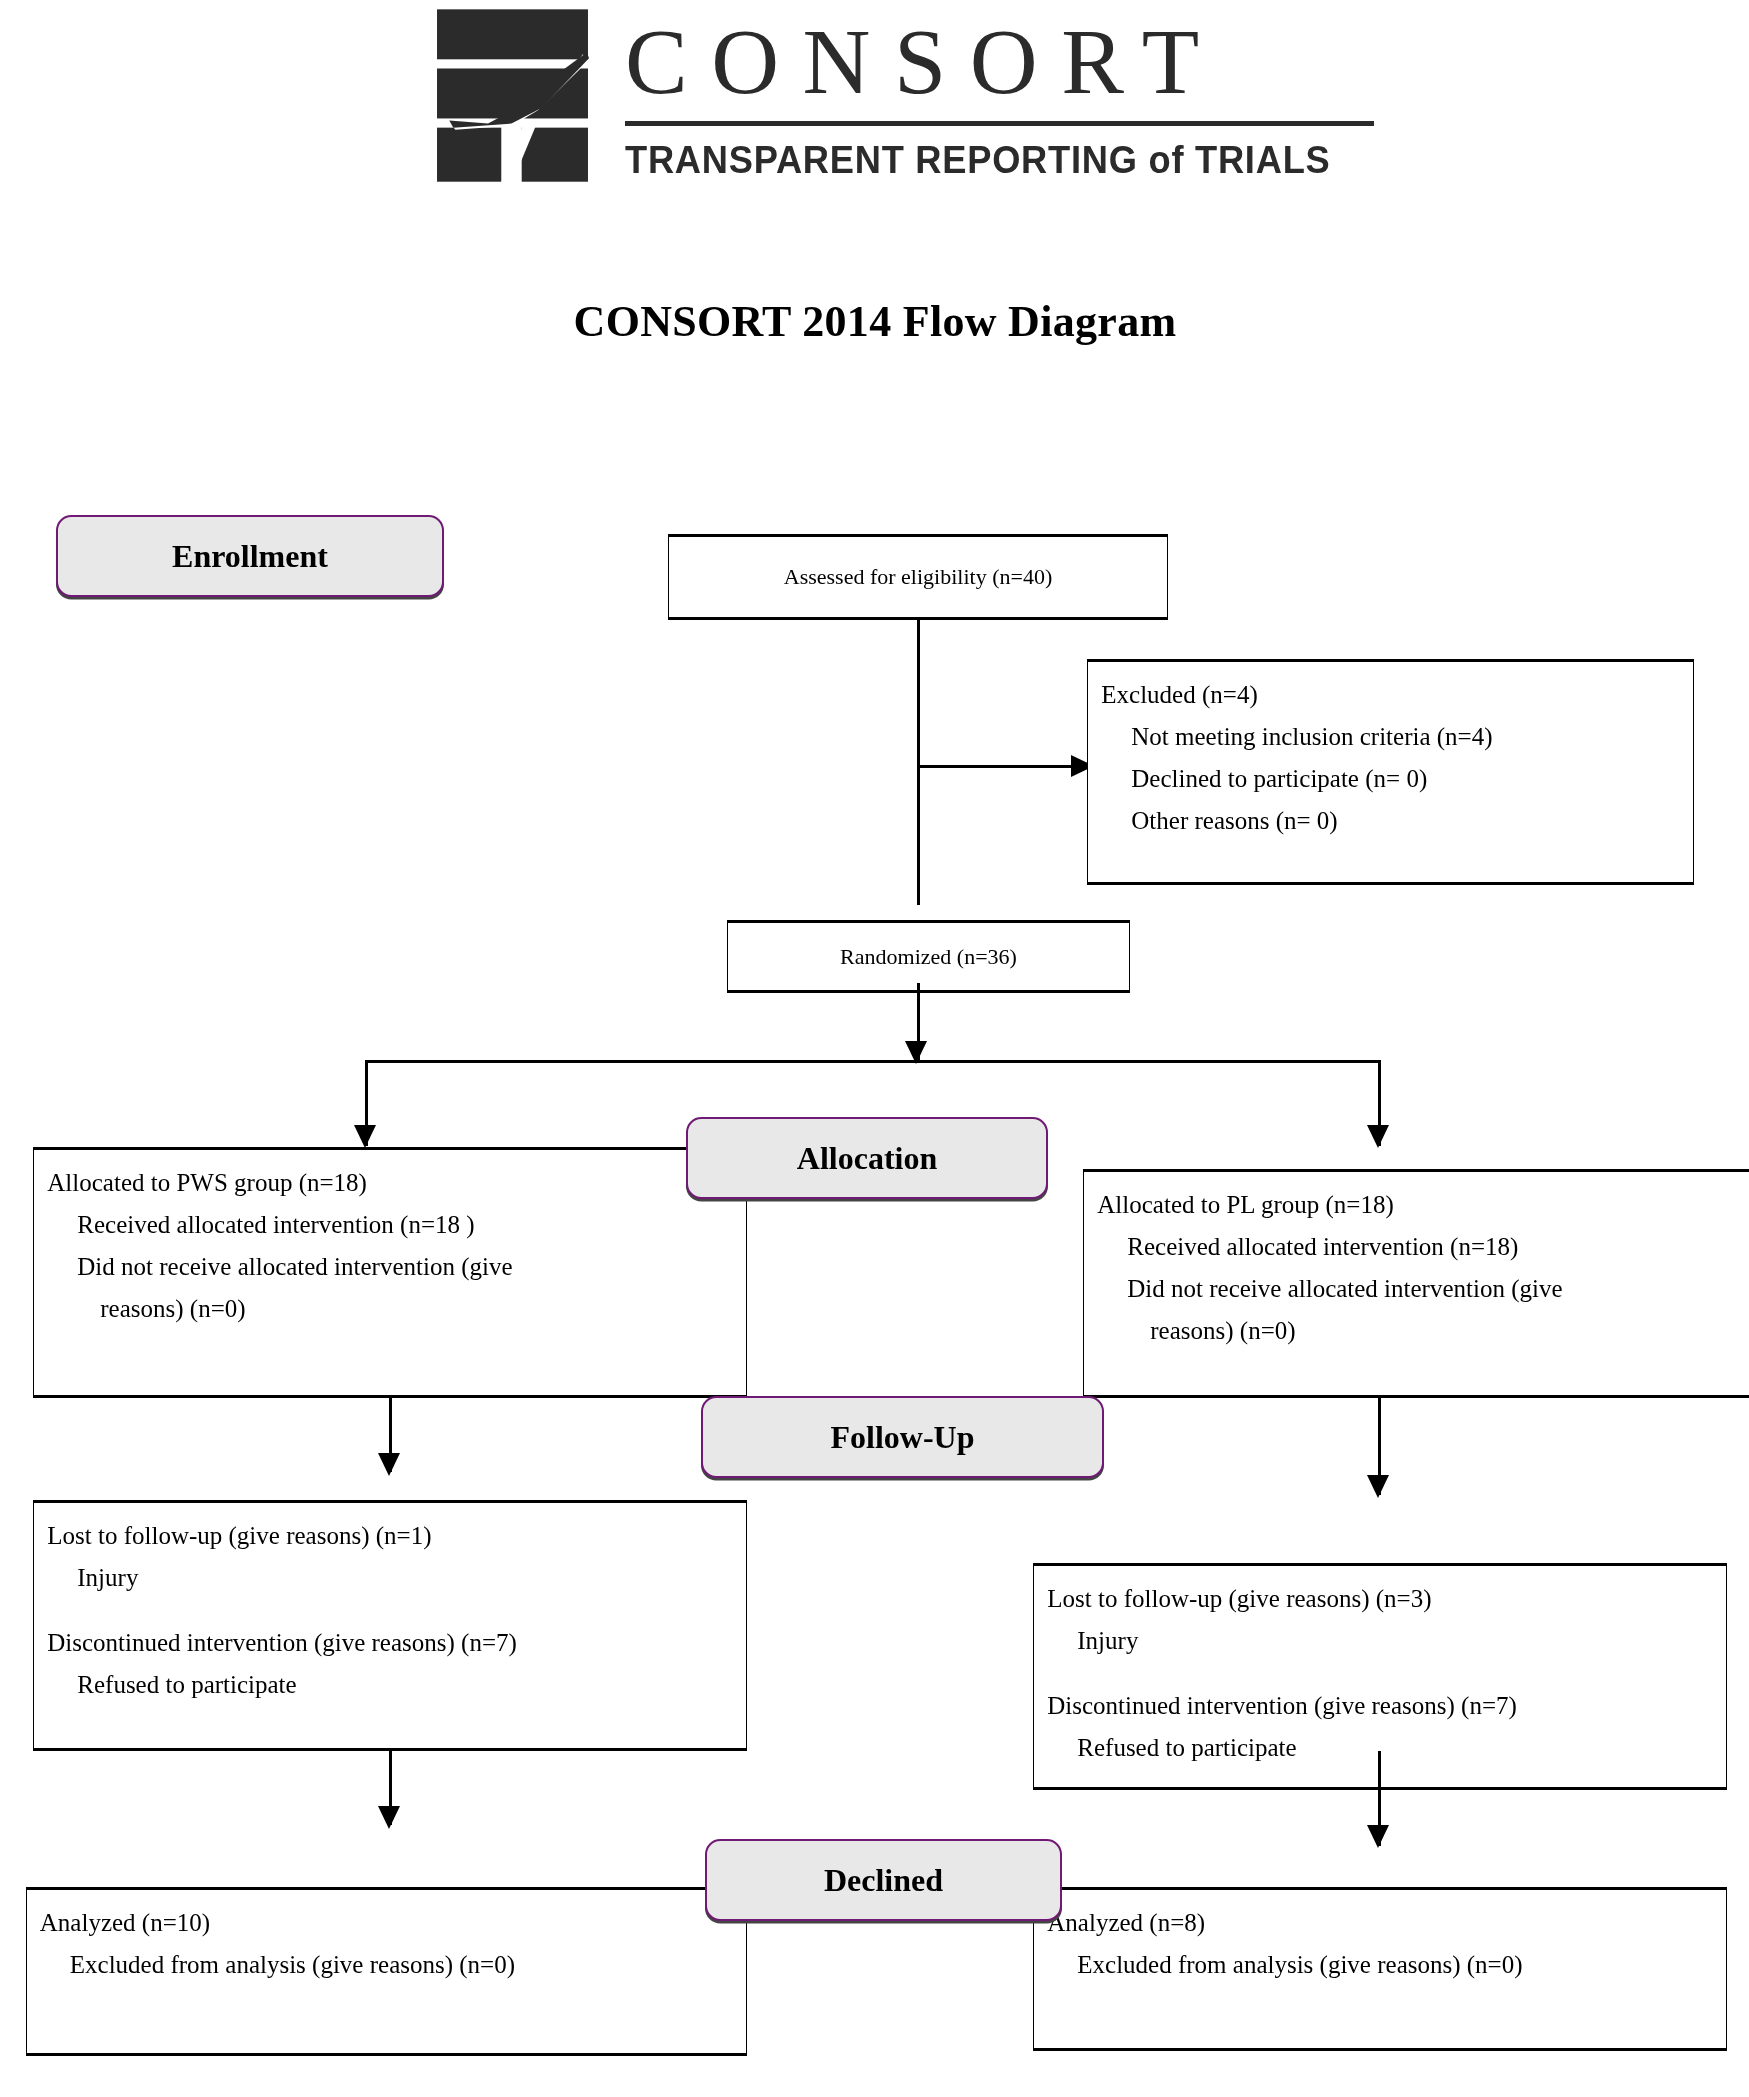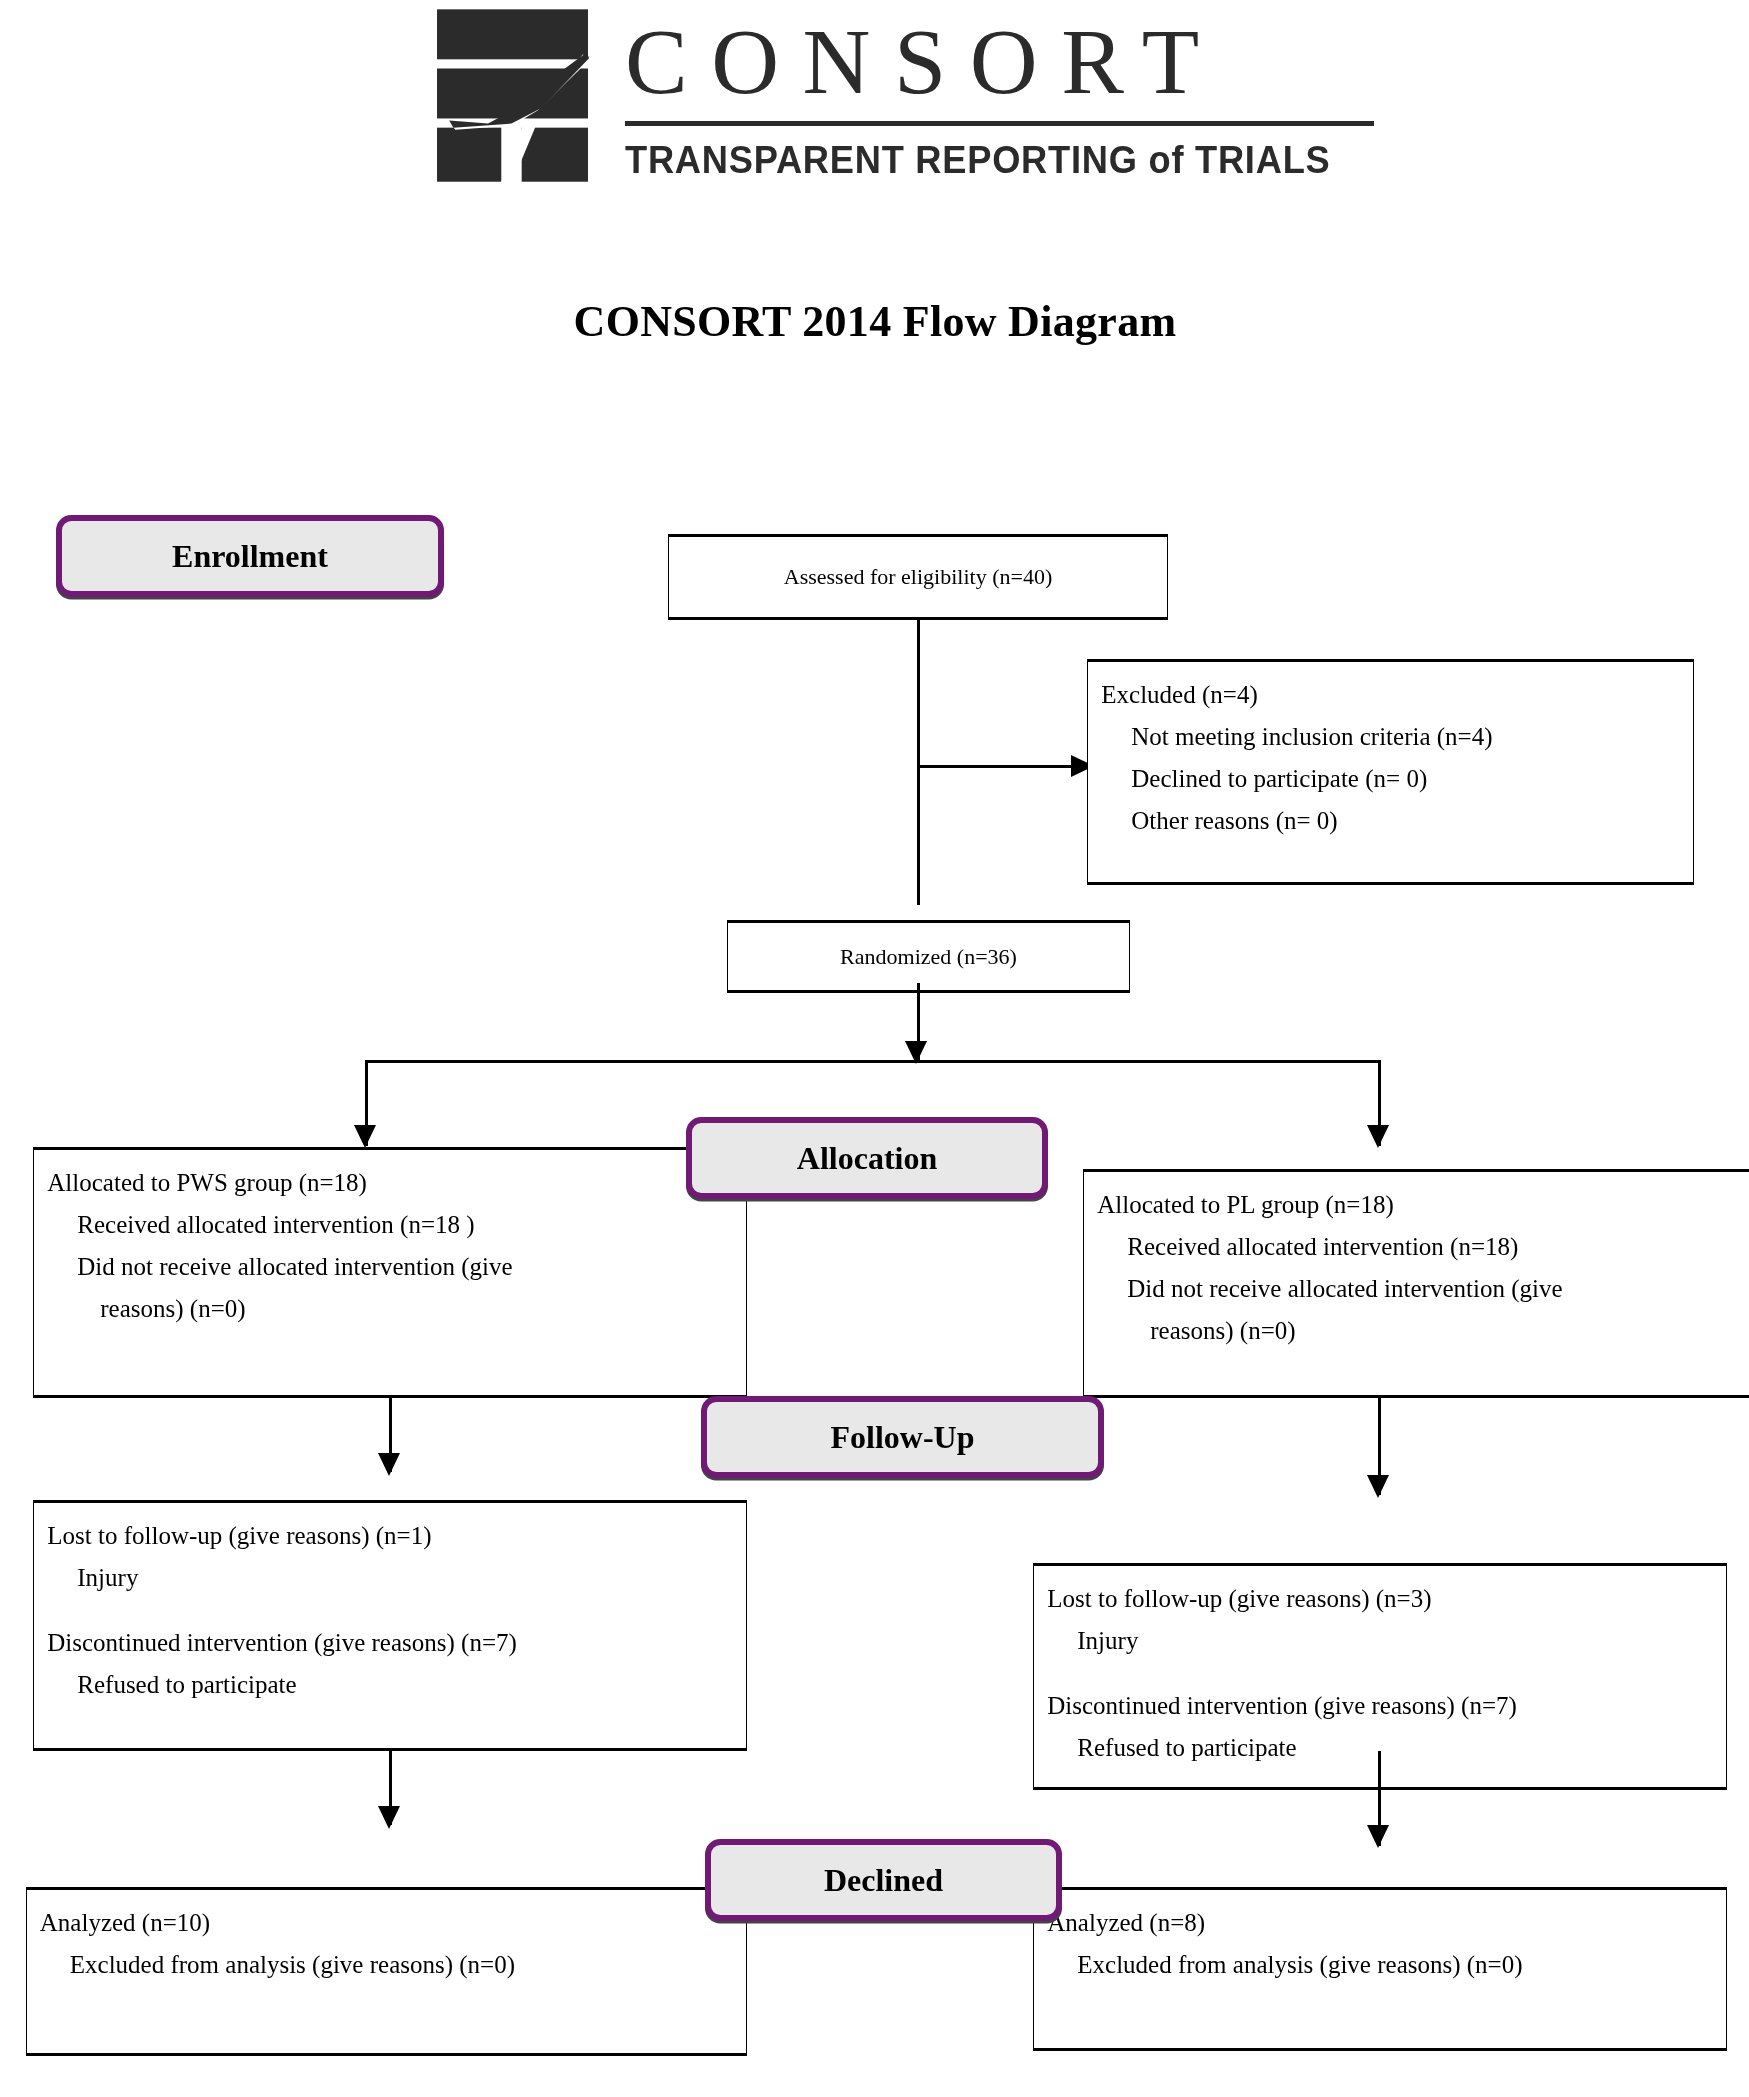--- a/index.html
+++ b/index.html
@@ -119,21 +119,21 @@
   .box.center .ctext {
     font-size: 22px;
     white-space: nowrap;
   }
 
   
   .pill {
     position: absolute;
     box-sizing: border-box;
     background: #e8e8e8;
-    border: 6px solid #701a75;
+    border: 2px solid #701a75;
     border-radius: 15.3px;
     display: flex;
     align-items: center;
     justify-content: center;
     z-index: 5;
     box-shadow: 0 2.6px 0 0 #444;
   }
   .pill .ptext {
     font-size: 32px;
     font-weight: 700;

